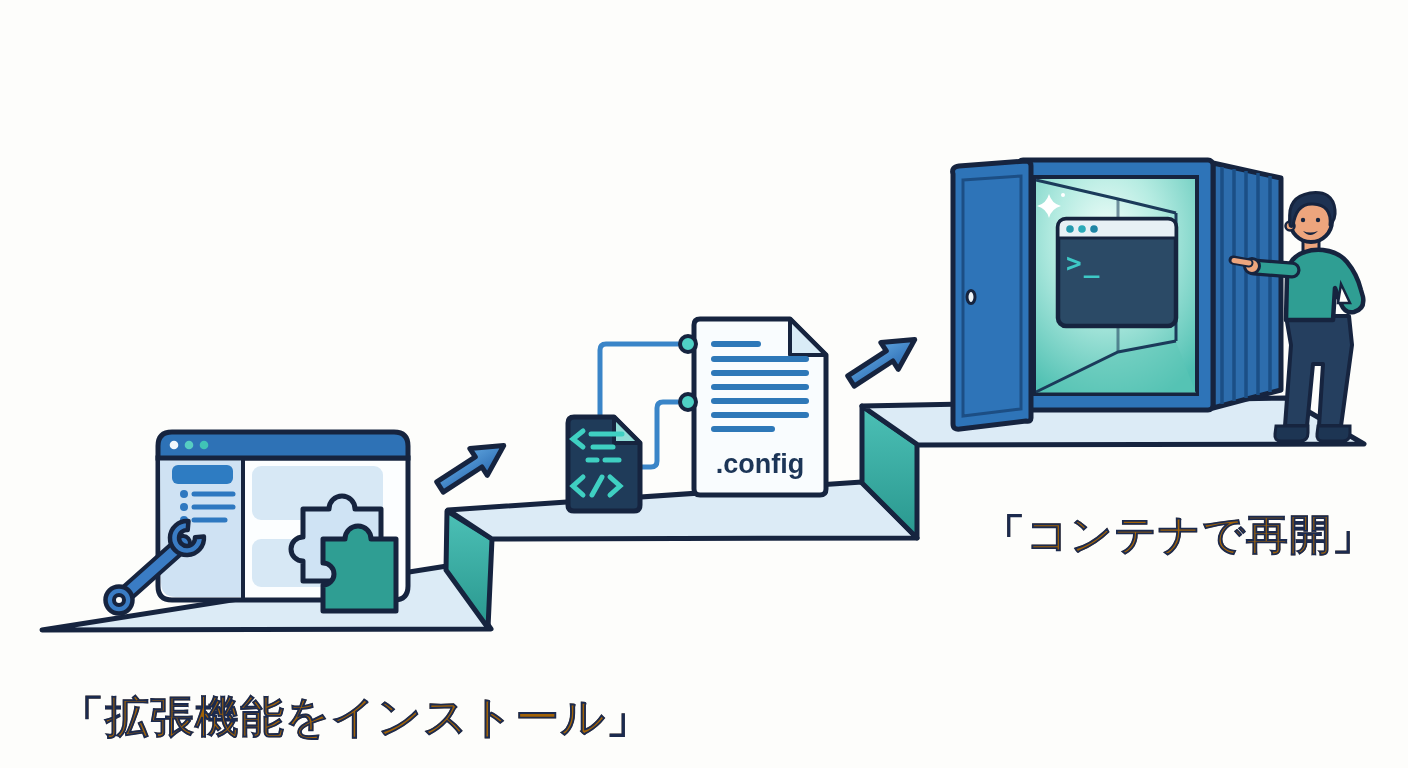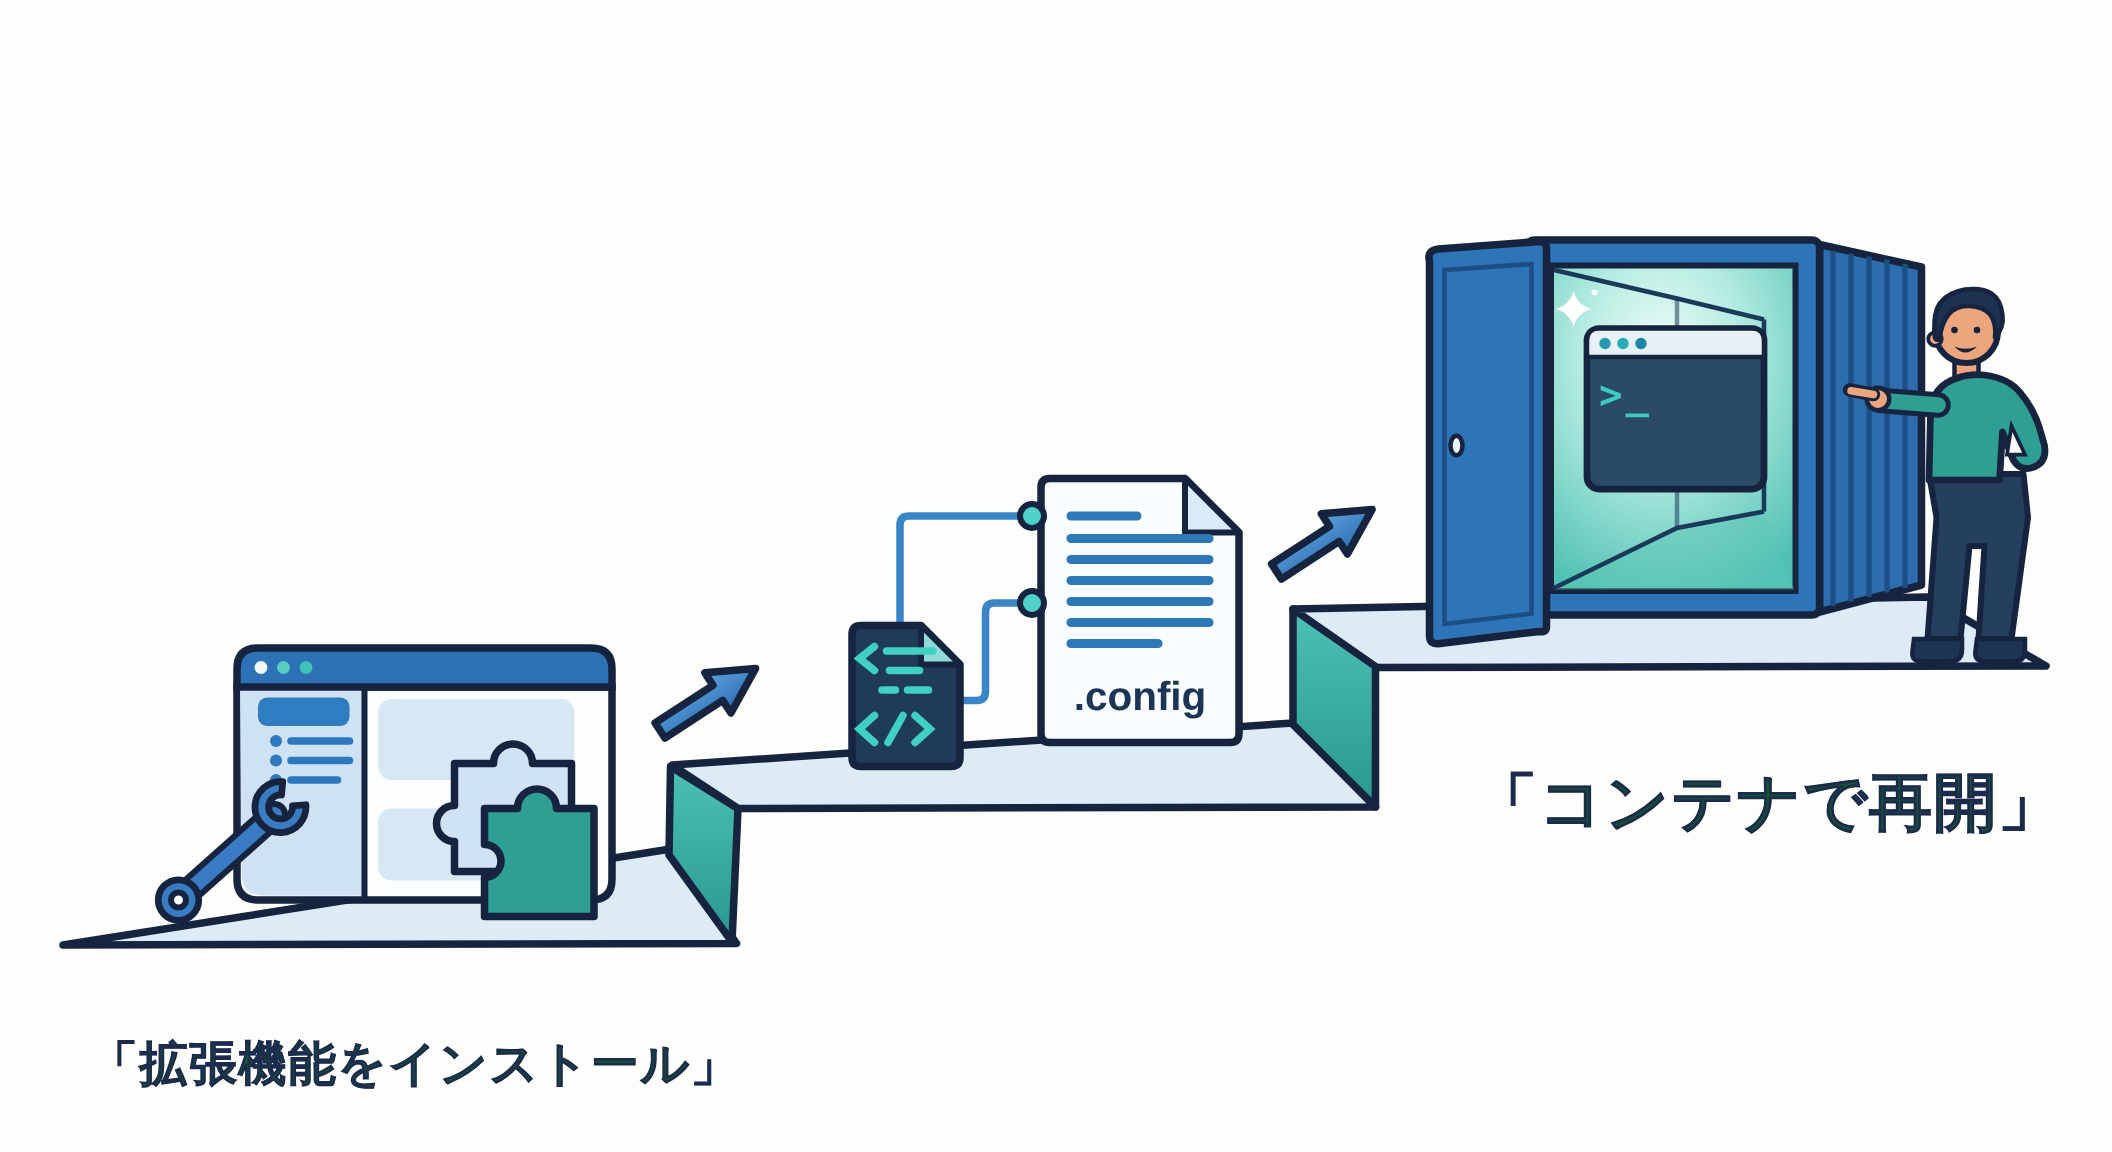--- a/index.html
+++ b/index.html
@@ -8,25 +8,25 @@
     background:#fdfdfb;
     font-family:"Liberation Sans","DejaVu Sans",sans-serif;
   }
   #stage{position:absolute;inset:0;}
   svg{display:block;}
   .caption{
     position:absolute;
     font-weight:700;
     font-size:42px;
     letter-spacing:1px;
-    color:#14532d;
+    color:#a16207;
     white-space:nowrap;
     -webkit-text-stroke:0.5px #1b2a4e;
   }
-  #caption-1{left:60px;top:688px;font-size:32px;font-family:Liberation Serif, serif;}
+  #caption-1{left:60px;top:688px;font-size:44px;font-family:Liberation Serif, serif;}
   #caption-2{left:552px;top:598px;}
   #caption-3{left:983px;top:507px;}
   .cfg-label{font-family:"Liberation Sans","DejaVu Sans",sans-serif;font-weight:700;}
   .term-label{font-family:"DejaVu Sans Mono","Liberation Mono",monospace;font-weight:700;}
 </style>
 </head>
 <body>
 
 <div id="stage">
 <svg width="1408" height="768" viewBox="0 0 1408 768">

